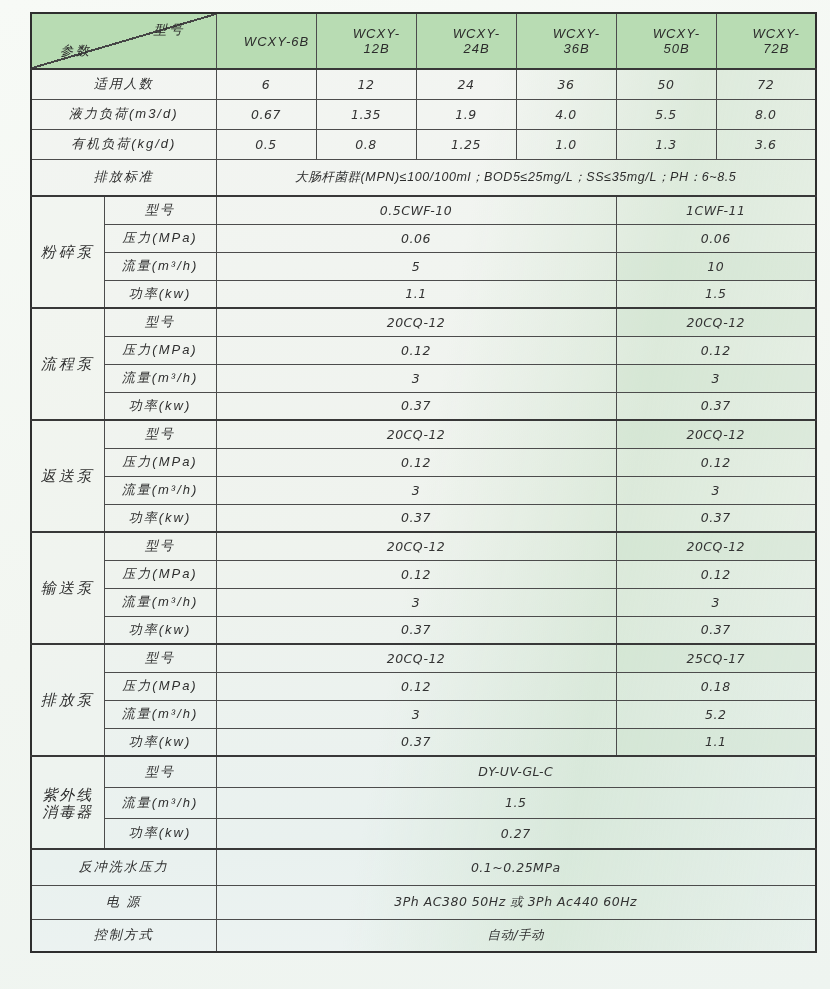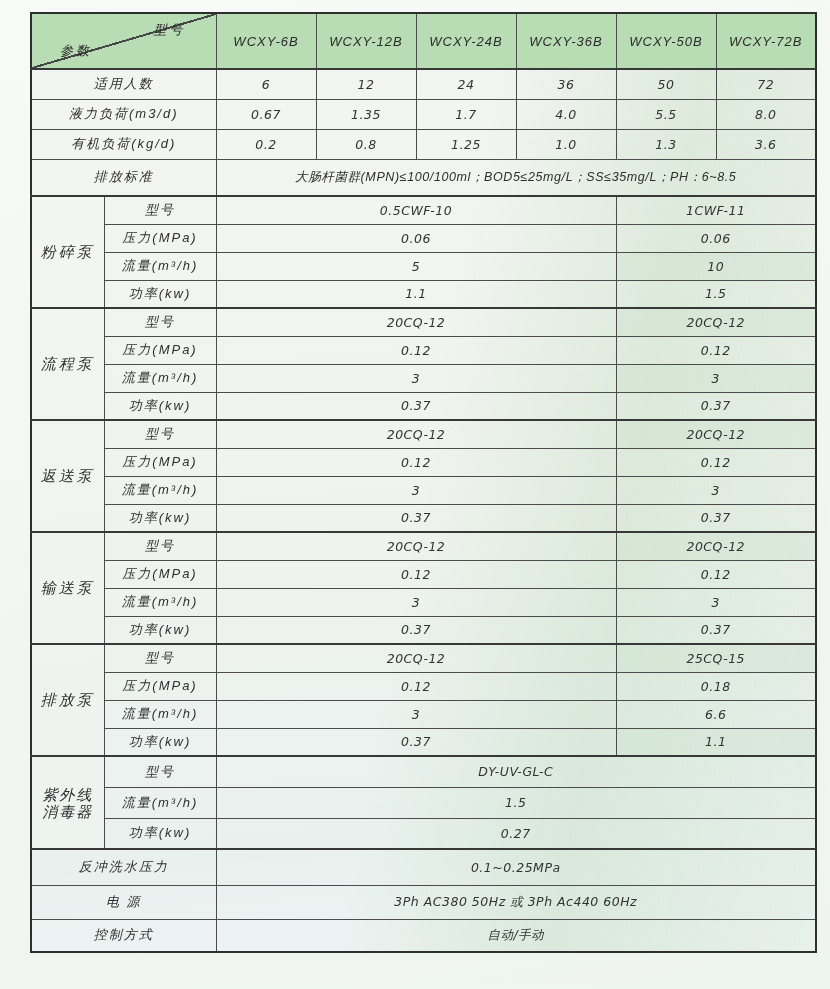--- a/index.html
+++ b/index.html
@@ -30,21 +30,21 @@
   tr.h-cap{height:30px;}
   tr.h-std{height:37px;}
   tr.h-pump{height:28px;}
   tr.h-uv{height:31px;}
   tr.h-b1{height:36px;padding-left:32px;}
   tr.h-b2{height:34px;}
   tr.h-b3{height:33px;}
   tr.sec-top td{border-top:2px solid #383838;}
   td.head{
     background:#b8dcb3;
-    font-size:13px;letter-spacing:1px;color:#2b2b2b;
+    font-size:13px;letter-spacing:1px;color:#2b2b2b;padding-left:24px;
   }
   td.corner{position:relative;padding:0;
     background-image:
       linear-gradient(to bottom right,
         rgba(0,0,0,0) calc(50% - 1px), #454545 calc(50% - 1px),
         #454545 calc(50% + 1px), rgba(0,0,0,0) calc(50% + 1px));
     background-color:#b8dcb3;
   }
   td.corner .top-lab{position:absolute;top:7px;right:30px;letter-spacing:3px;}
   td.corner .bot-lab{position:absolute;bottom:8px;left:28px;letter-spacing:3px;}
@@ -91,28 +91,28 @@
     <td class="val">12</td>
     <td class="val">24</td>
     <td class="val">36</td>
     <td class="val">50</td>
     <td class="val">72</td>
   </tr>
   <tr class="h-cap">
     <td colspan="2" class="lab">液力负荷(m3/d)</td>
     <td class="val">0.67</td>
     <td class="val">1.35</td>
-    <td class="val">1.7</td>
+    <td class="val">1.9</td>
     <td class="val">4.0</td>
     <td class="val">5.5</td>
     <td class="val">8.0</td>
   </tr>
   <tr class="h-cap">
     <td colspan="2" class="lab">有机负荷(kg/d)</td>
-    <td class="val">0.2</td>
+    <td class="val">0.5</td>
     <td class="val">0.8</td>
     <td class="val">1.25</td>
     <td class="val">1.0</td>
     <td class="val">1.3</td>
     <td class="val">3.6</td>
   </tr>
 
   <tr class="h-std">
     <td colspan="2" class="lab">排放标准</td>
     <td colspan="6" class="std-val">大肠杆菌群(MPN)≤100/100ml；BOD5≤25mg/L；SS≤35mg/L；PH：6~8.5</td>
@@ -203,31 +203,31 @@
   <tr class="h-pump">
     <td class="lab">功率(kw)</td>
     <td colspan="4" class="val">0.37</td>
     <td colspan="2" class="val">0.37</td>
   </tr>
 
   <tr class="h-pump sec-top">
     <td rowspan="4" class="group">排放泵</td>
     <td class="lab">型号</td>
     <td colspan="4" class="val">20CQ-12</td>
-    <td colspan="2" class="val tint">25CQ-15</td>
+    <td colspan="2" class="val tint">25CQ-17</td>
   </tr>
   <tr class="h-pump">
     <td class="lab">压力(MPa)</td>
     <td colspan="4" class="val">0.12</td>
     <td colspan="2" class="val">0.18</td>
   </tr>
   <tr class="h-pump">
     <td class="lab">流量(m³/h)</td>
     <td colspan="4" class="val">3</td>
-    <td colspan="2" class="val">6.6</td>
+    <td colspan="2" class="val">5.2</td>
   </tr>
   <tr class="h-pump">
     <td class="lab">功率(kw)</td>
     <td colspan="4" class="val">0.37</td>
     <td colspan="2" class="val tint">1.1</td>
   </tr>
 
   <tr class="h-uv sec-top">
     <td rowspan="3" class="group">
       <div class="gl">紫外线</div>

